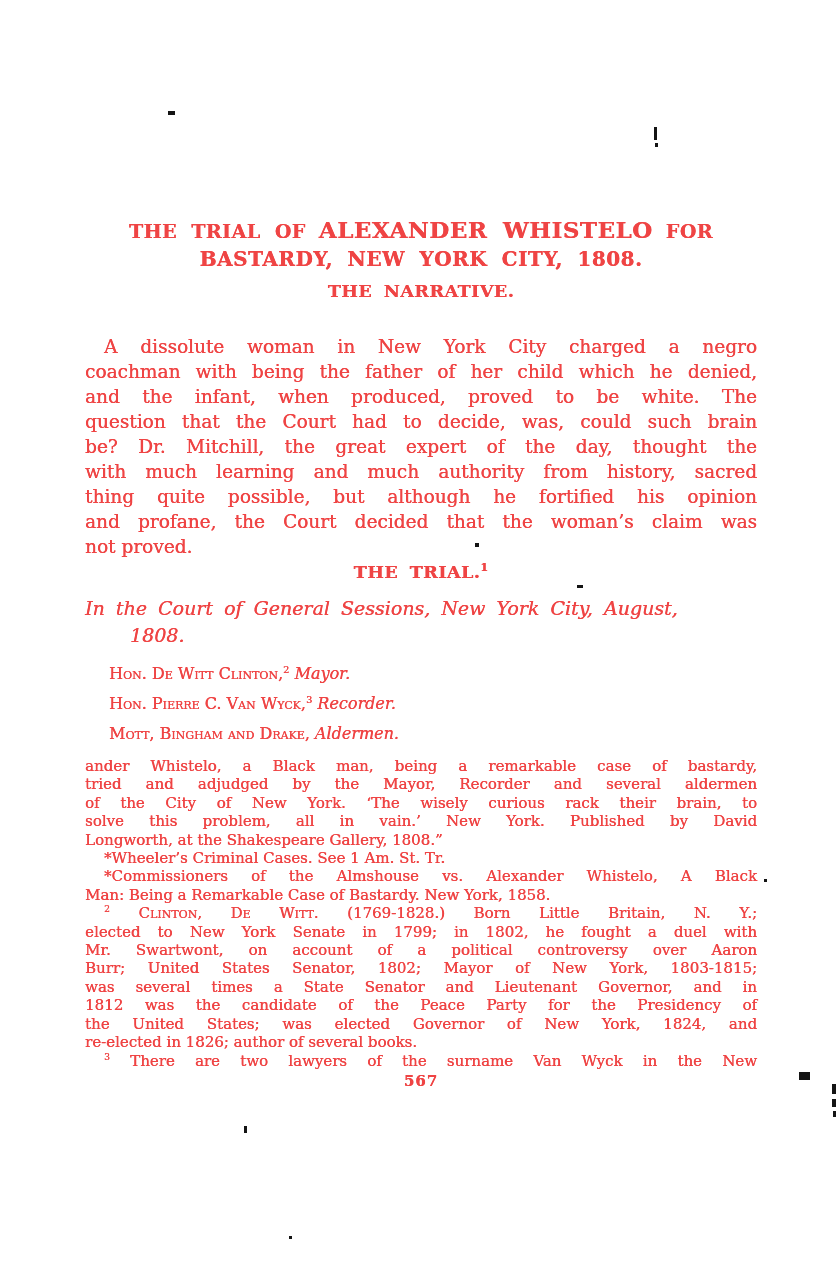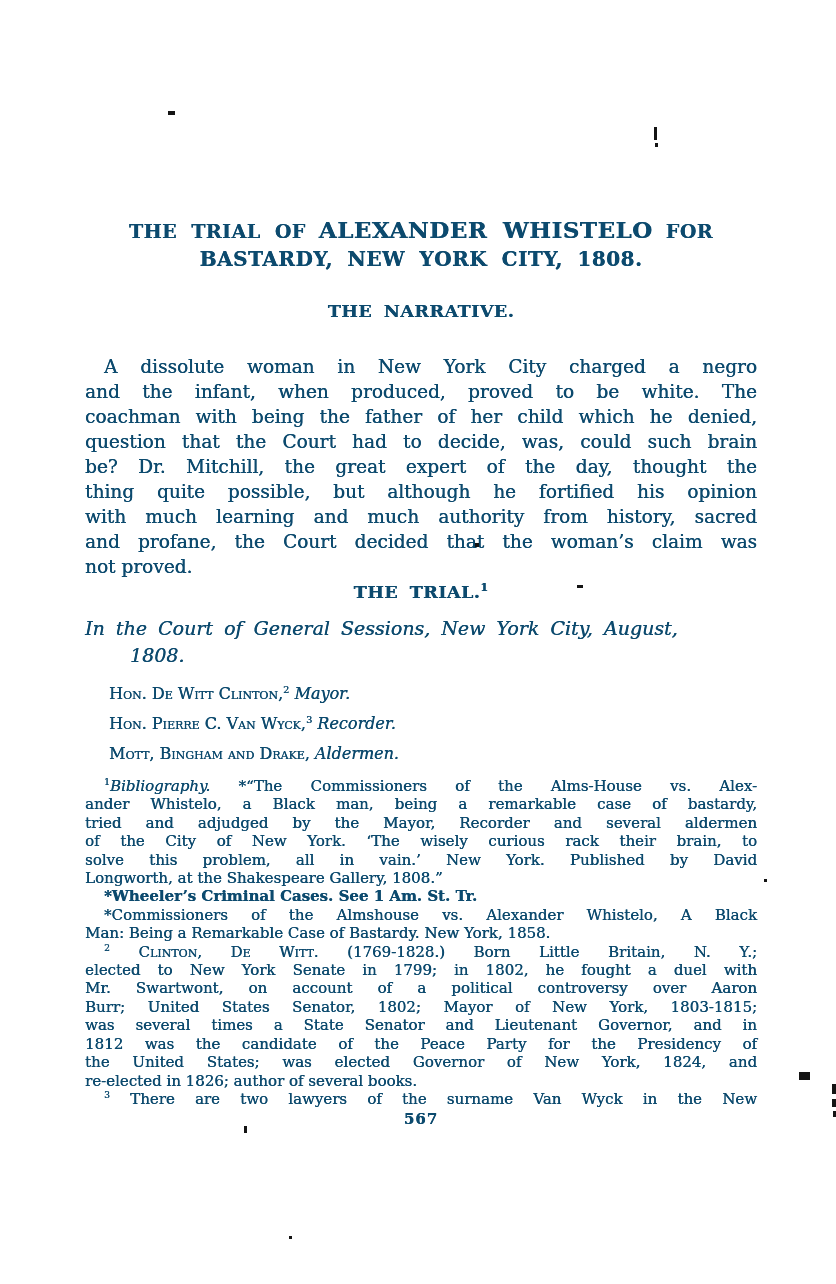--- a/index.html
+++ b/index.html
@@ -1,29 +1,29 @@
 <!DOCTYPE html>
 <html><head>
 <meta charset="utf-8">
 <style>
   html,body { margin:0; padding:0; background:#e8e8e8; }
   .page {
     position:relative; width:836px; height:1284px; margin:0 auto;
-    background:#ffffff; color:#0c4a6e;
+    background:#ffffff; color:#ef4444;
     font-family:"DejaVu Serif", serif; overflow:hidden;
   }
   .content { position:absolute; left:85px; top:0; width:672px; text-shadow:0.3px 0 0 currentColor; }
 
   .title { margin-top:216px; text-align:center; font-weight:700; letter-spacing:0.5px; word-spacing:7px; line-height:27px; }
   .t-small { font-size:19px; }
   .t-big   { font-size:23px; }
   .t-line2 { font-size:20px; }
 
   .h-center { text-align:center; font-weight:700; font-size:17.5px; letter-spacing:0.5px; word-spacing:5px; line-height:21px; }
-  .h-narrative { margin-top:28px; }
+  .h-narrative { margin-top:8px; }
   .h-trial { margin-top:3px; }
 
   .narr { margin-top:32px; font-size:18.5px; line-height:25px; }
 
   .jline { text-align:justify; text-align-last:justify; }
   .jline.lastline { text-align-last:left; }
   .ind1 > .jline:first-child { text-indent:19px; }
   .ind { text-indent:19px; }
 
   .court { margin-top:12px; font-style:italic; font-size:19px; line-height:27px; word-spacing:5px; }
@@ -31,68 +31,67 @@
 
   .judges { margin-top:10px; font-size:16px; line-height:30px; }
   .judges .row { padding-left:24px; }
   .sc { font-variant:small-caps; }
   .role { font-style:italic; }
 
   .fnotes { margin-top:8px; font-size:15px; line-height:18.4px; }
   .fn i { font-style:italic; }
   sup { font-size:62%; vertical-align:super; line-height:0; }
 
-  .fline-left { text-indent:19px;font-weight:bold; }
+  .fline-left { text-indent:19px; }
 
   .pagenum { margin-top:2px; text-align:center; font-size:15px; font-weight:700; letter-spacing:1px; }
 
   .speck { position:absolute; background:#141414; }
 </style>
 </head>
 <body>
 
 <div class="page">
   <div class="content">
 
     <div class="title">
       <div><span class="t-small">THE TRIAL OF</span> <span class="t-big">ALEXANDER WHISTELO</span> <span class="t-small">FOR</span></div>
       <div class="t-line2">BASTARDY, NEW YORK CITY, 1808.</div>
     </div>
 
     <div class="h-center h-narrative">THE NARRATIVE.</div>
 
     <div class="narr lines ind1">
         <div class="jline">A dissolute woman in New York City charged a negro</div>
+        <div class="jline">coachman with being the father of her child which he denied,</div>
         <div class="jline">and the infant, when produced, proved to be white.  The</div>
-        <div class="jline">coachman with being the father of her child which he denied,</div>
         <div class="jline">question that the Court had to decide, was, could such brain</div>
         <div class="jline">be?  Dr. Mitchill, the great expert of the day, thought the</div>
+        <div class="jline">with much learning and much authority from history, sacred</div>
         <div class="jline">thing quite possible, but although he fortified his opinion</div>
-        <div class="jline">with much learning and much authority from history, sacred</div>
         <div class="jline">and profane, the Court decided that the woman’s claim was</div>
         <div class="jline lastline">not proved.</div>
       </div>
 
     <div class="h-center h-trial"><span>THE TRIAL.</span><sup>1</sup></div>
 
     <div class="court">
       <div>In the Court of General Sessions, New York City, August,</div>
       <div class="l2">1808.</div>
     </div>
 
     <div class="judges">
       <div class="row"><span class="sc">Hon. De Witt Clinton,</span><sup>2</sup> <span class="role">Mayor.</span></div>
       <div class="row"><span class="sc">Hon. Pierre C. Van Wyck,</span><sup>3</sup> <span class="role">Recorder.</span></div>
       <div class="row"><span class="sc">Mott, Bingham and Drake,</span><sup></sup> <span class="role">Aldermen.</span></div>
     </div>
 
     <div class="fnotes">
 
       <div class="fn">
-        <div class="jline ind"><sup>1</sup><i>Bibliography.</i><span> *“The Commissioners of the Alms-House vs. Alex-</span></div>
         <div class="lines">
             <div class="jline">ander Whistelo, a Black man, being a remarkable case of bastardy,</div>
             <div class="jline">tried and adjudged by the Mayor, Recorder and several aldermen</div>
             <div class="jline">of the City of New York.  ‘The wisely curious rack their brain, to</div>
             <div class="jline">solve this problem, all in vain.’  New York.  Published by David</div>
             <div class="jline lastline">Longworth, at the Shakespeare Gallery, 1808.”</div>
           </div>
       </div>
 
       <div class="fn fline-left">*Wheeler’s Criminal Cases.  See 1 Am. St. Tr.</div>

